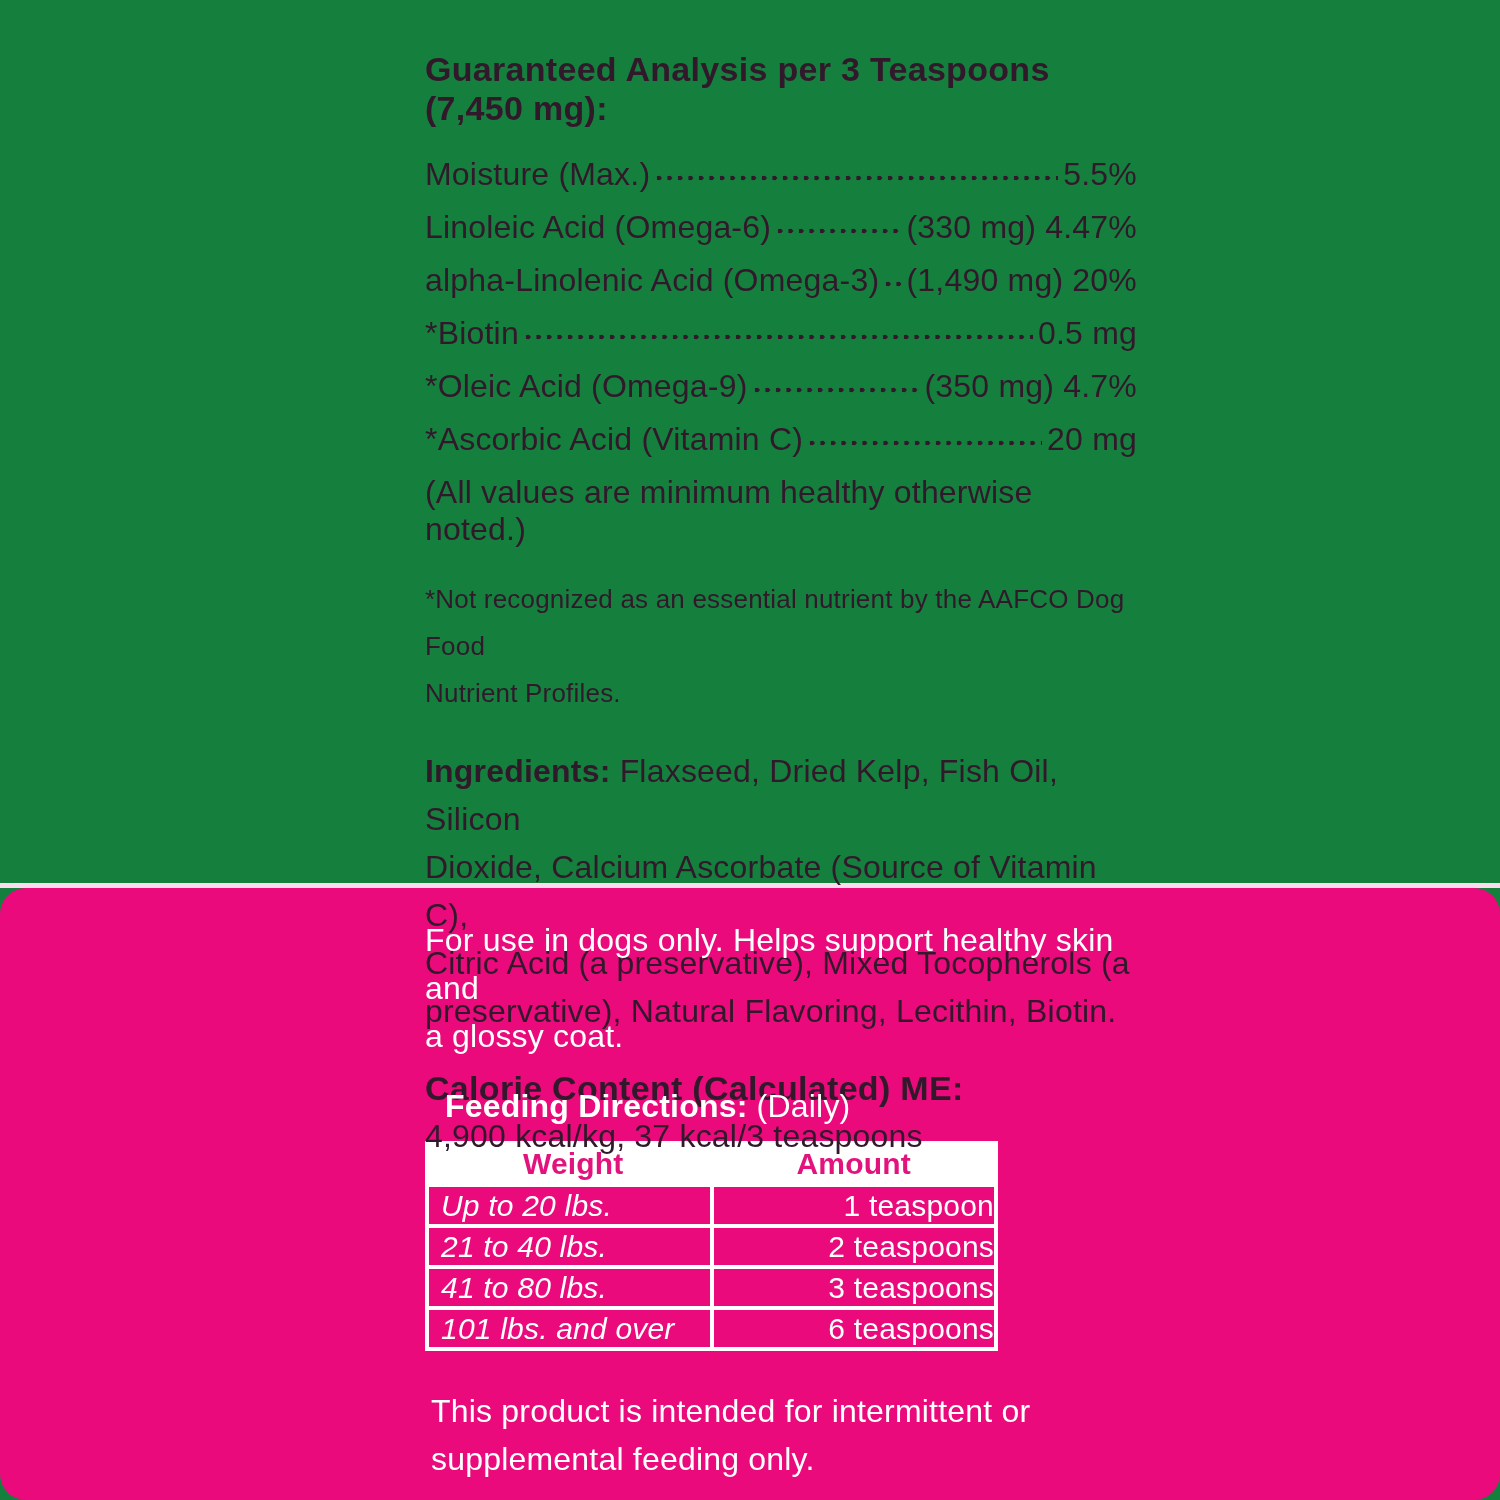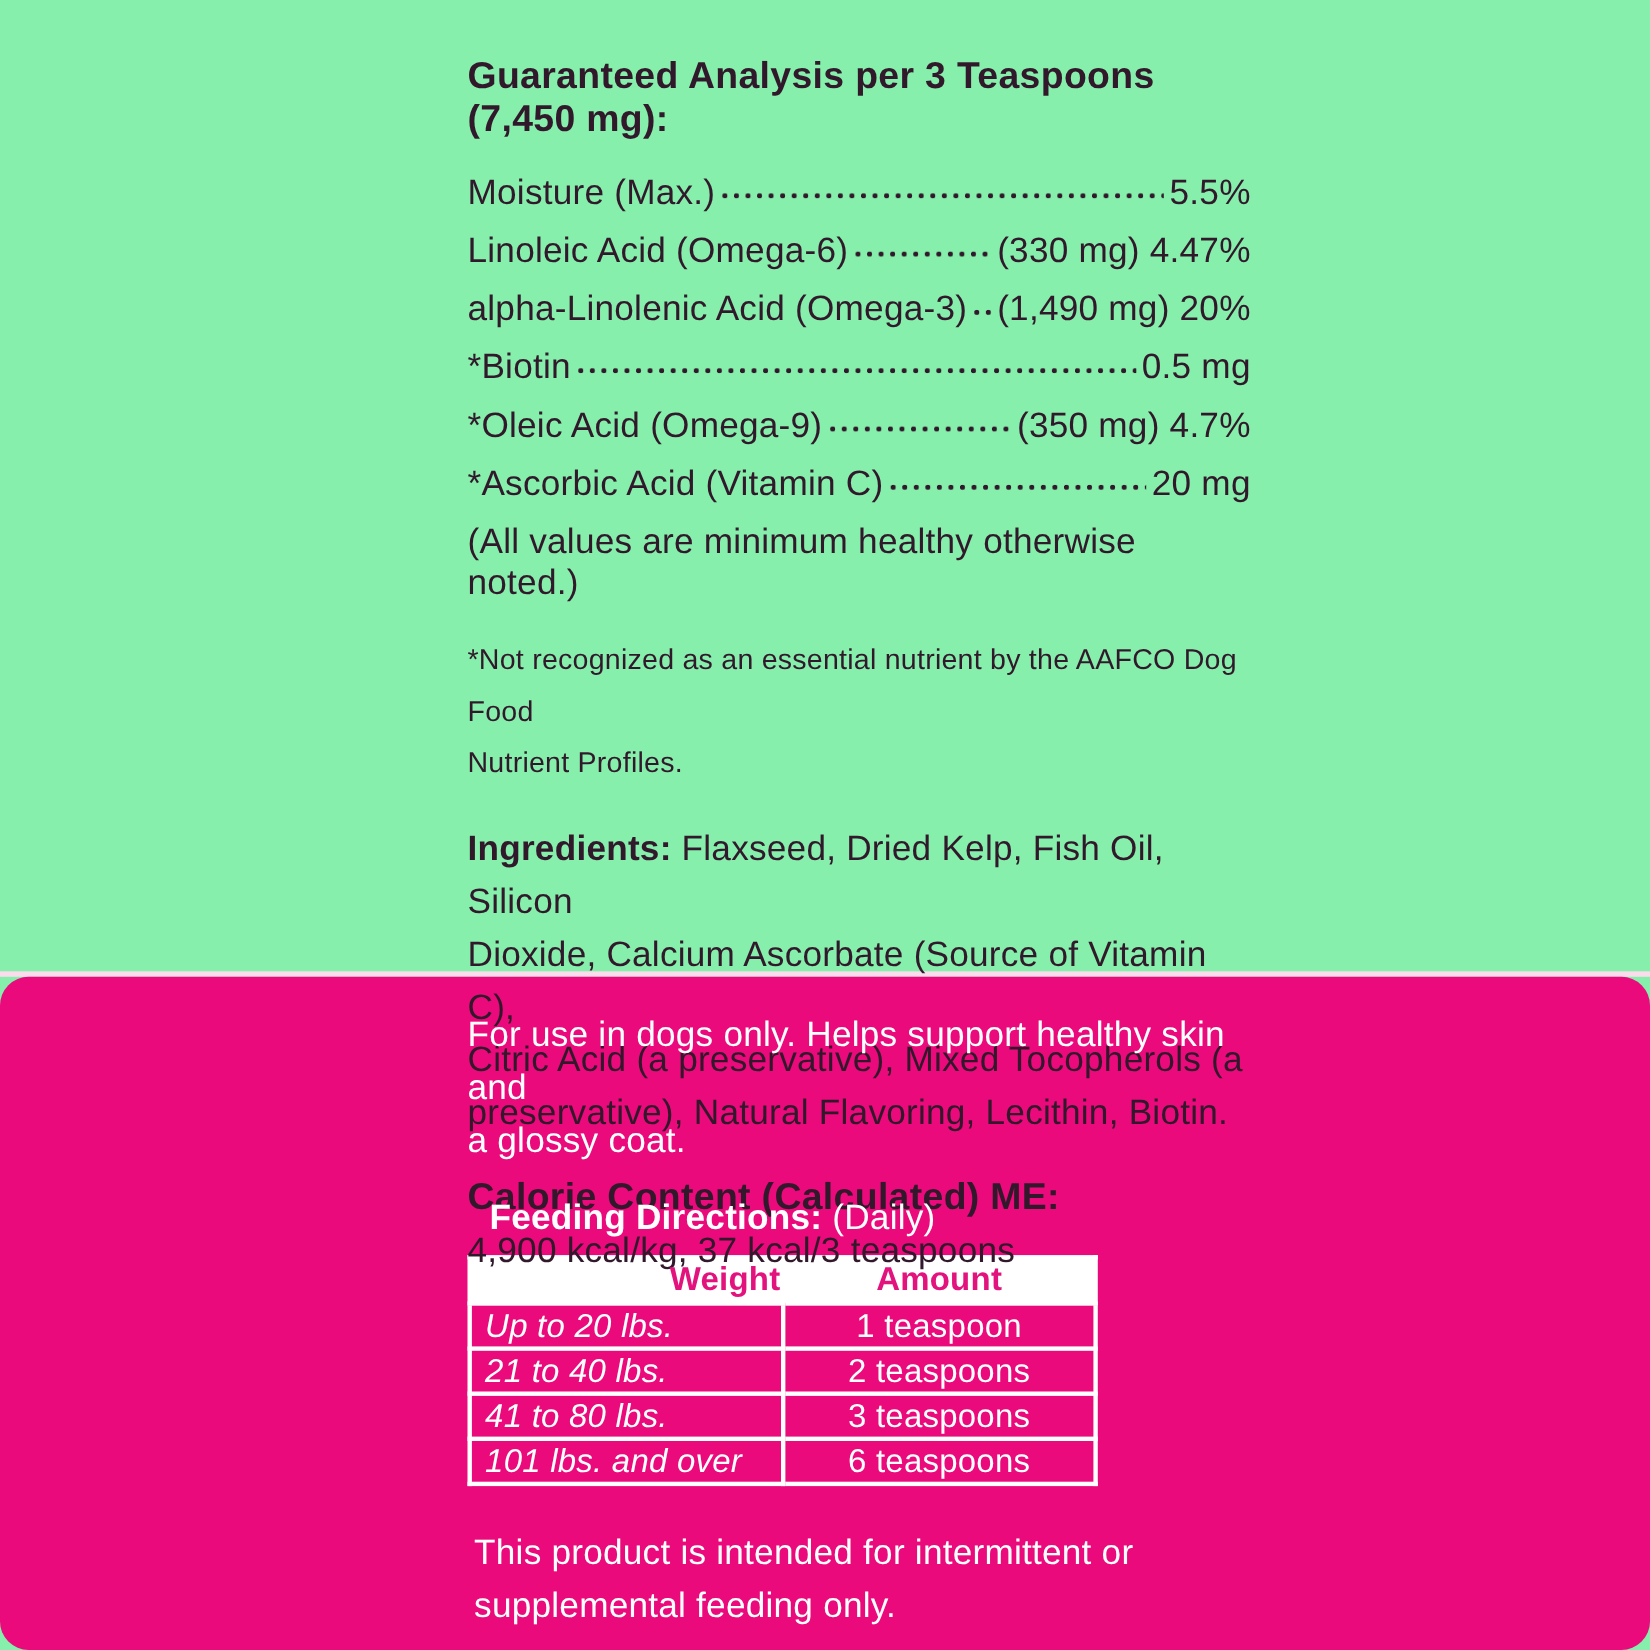--- a/index.html
+++ b/index.html
@@ -2,21 +2,21 @@
 <html><head>
 <meta charset="utf-8">
 <style>
   html, body { margin: 0; padding: 0; }
   body { font-family: "Liberation Sans", sans-serif; }
 
   .label-canvas {
     position: relative;
     width: 1500px;
     height: 1500px;
-    background: #86efac;
+    background: #15803d;
     overflow: hidden;
     color: #31192B;
   }
 
   
   .top-section {
     box-sizing: border-box;
     width: 100%;
     height: 883px;
     padding: 50px 0 0 425px;
@@ -130,30 +130,30 @@
     font-size: 30px;
     letter-spacing: 0.2px;
   }
   .feeding-table th {
     background: #FFFFFF;
     color: #E3137E;
     font-weight: bold;
     height: 38px;
     padding: 0;
   }
-  .feeding-table th.col-weight { text-align: right; padding-left: 8px; }
+  .feeding-table th.col-weight { text-align: center; padding-left: 8px; }
   .feeding-table th.col-amount { text-align: center; }
   .feeding-table td {
     background: #EA0A7C;
     color: #FFFFFF;
     height: 37px;
     padding: 0;
   }
   .feeding-table td.cell-weight { text-align: left; padding-left: 12px; font-style: italic; }
-  .feeding-table td.cell-amount { text-align: center; }
+  .feeding-table td.cell-amount { text-align: right; }
 
   .disclaimer-par {
     margin: 36px 0 0 6px;
     font-size: 32px;
     line-height: 48px;
     letter-spacing: 0.2px;
     white-space: pre-line;
   }
 </style>
 </head>

